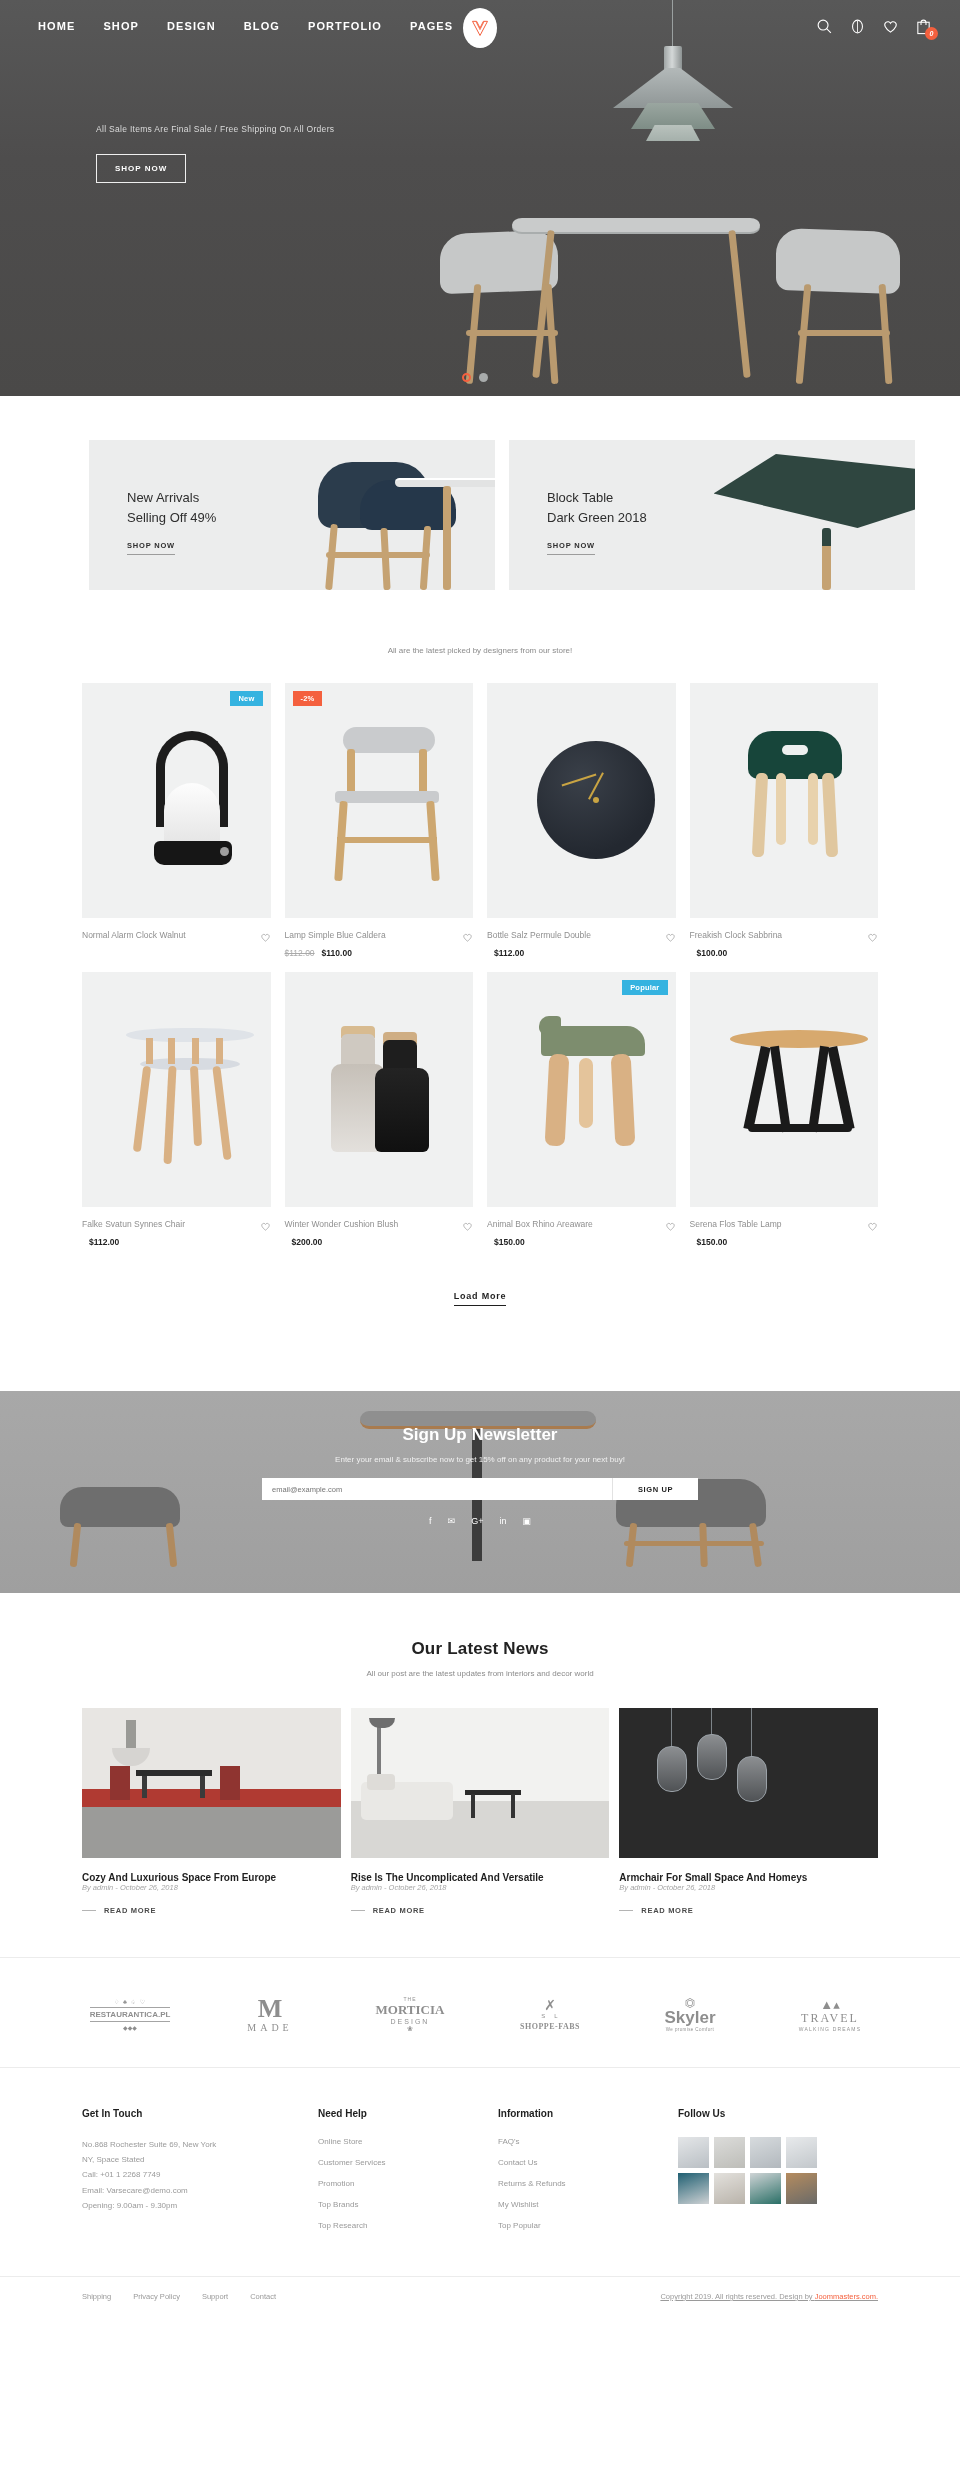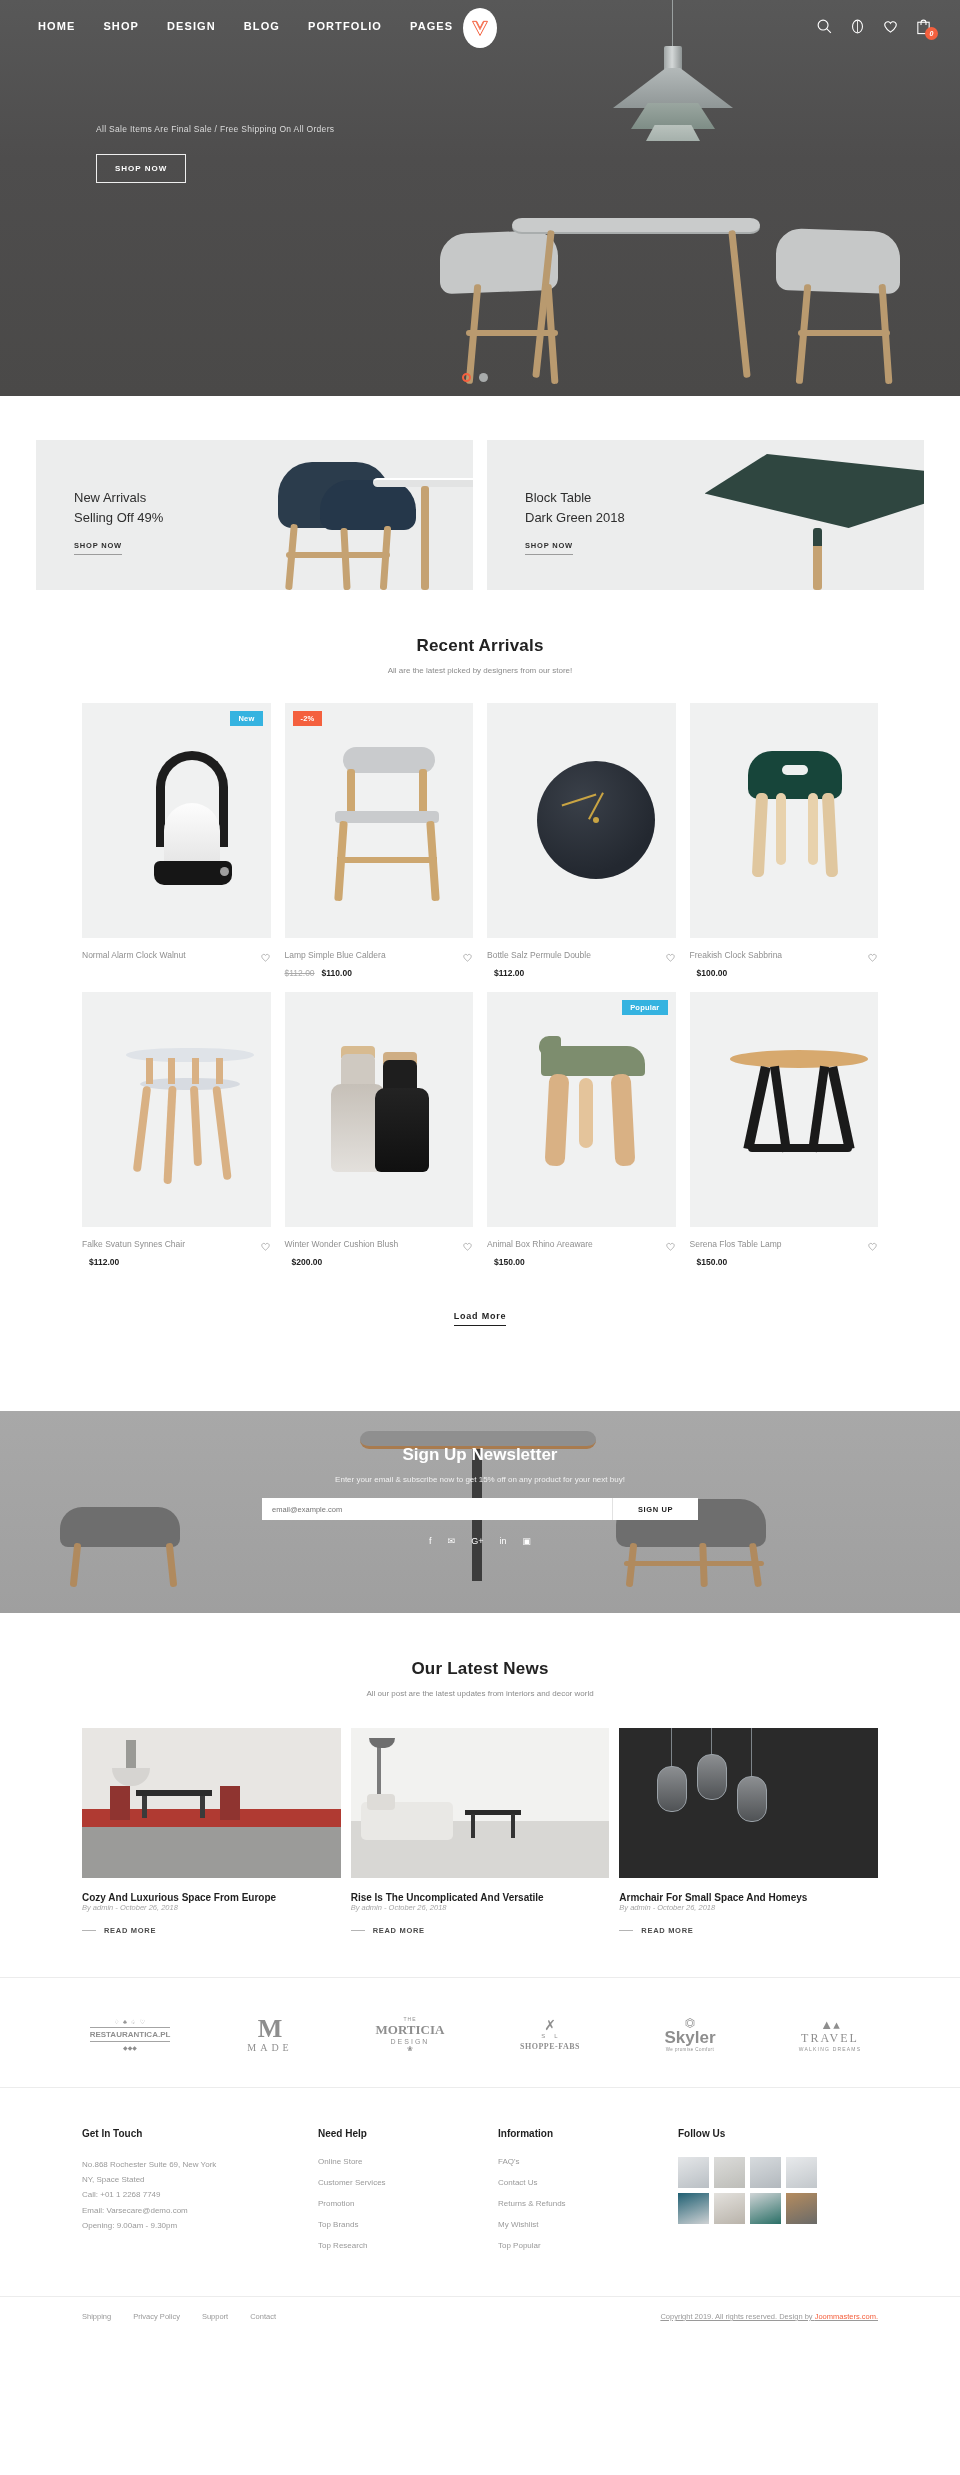--- a/index.html
+++ b/index.html
@@ -75,21 +75,21 @@
     border:1px solid #efefef; color:#fff; background:transparent;
     font-size:8px; font-weight:700; letter-spacing:1px;
     padding:9px 18px; cursor:pointer;
   }
   .hero-dots{position:absolute; left:462px; bottom:14px; display:flex; gap:8px; z-index:6;}
   .hero-dots i{display:block; width:9px; height:9px; border-radius:50%;}
   .hero-dots i.active{border:2px solid #f4603e; background:transparent;}
   .hero-dots i.idle{background:#a8abab;}
 
   
-  .promos{display:flex; gap:14px; padding:44px 36px 0;}
+  .promos{display:flex; gap:14px; padding:44px 45px 0;margin-left:44px;}
   .promo{
     flex:1; height:150px; background:#eceded; position:relative; overflow:hidden;
   }
   .promo-text{position:absolute; left:38px; top:48px;}
   .promo-text h3{font-size:13px; font-weight:400; color:#2e2e2e; line-height:1.5;}
   .promo-link{
     display:inline-block; margin-top:14px; font-size:7.5px; font-weight:700;
     letter-spacing:.8px; color:#2e2e2e; text-decoration:none;
     border-bottom:1px solid #9c9c9c; padding-bottom:4px;
   }
@@ -334,21 +334,20 @@
           <span>Block Table</span><br>
           <span>Dark Green 2018</span>
         </h3>
         <a href="#" class="promo-link">SHOP NOW</a>
       </div>
     </div>
   </section>
 
   <section>
     <div class="sec-head">
-      <h2>Recent Arrivals</h2>
       <p>All are the latest picked by designers from our store!</p>
     </div>
 
     <div class="products">
 
       <div class="pcard">
         <div class="pthumb">
           <span class="badge new">New</span>
           <div class="art">
             <div class="shape" style="left:74px;top:48px;width:72px;height:96px;border:9px solid #1d1d1d;border-bottom:0;border-radius:40px 40px 0 0;"></div>

